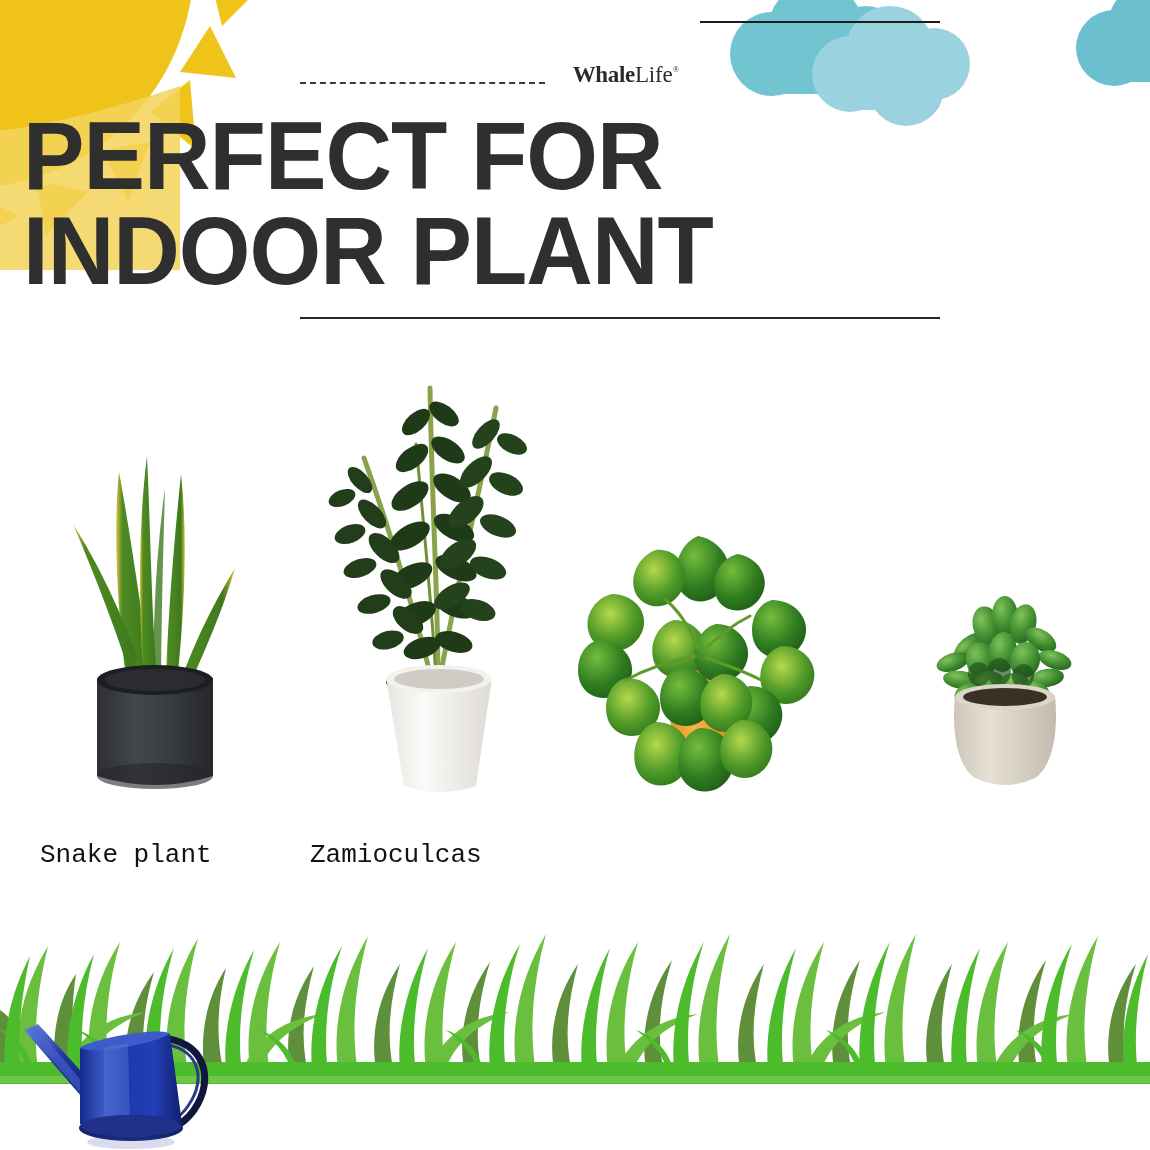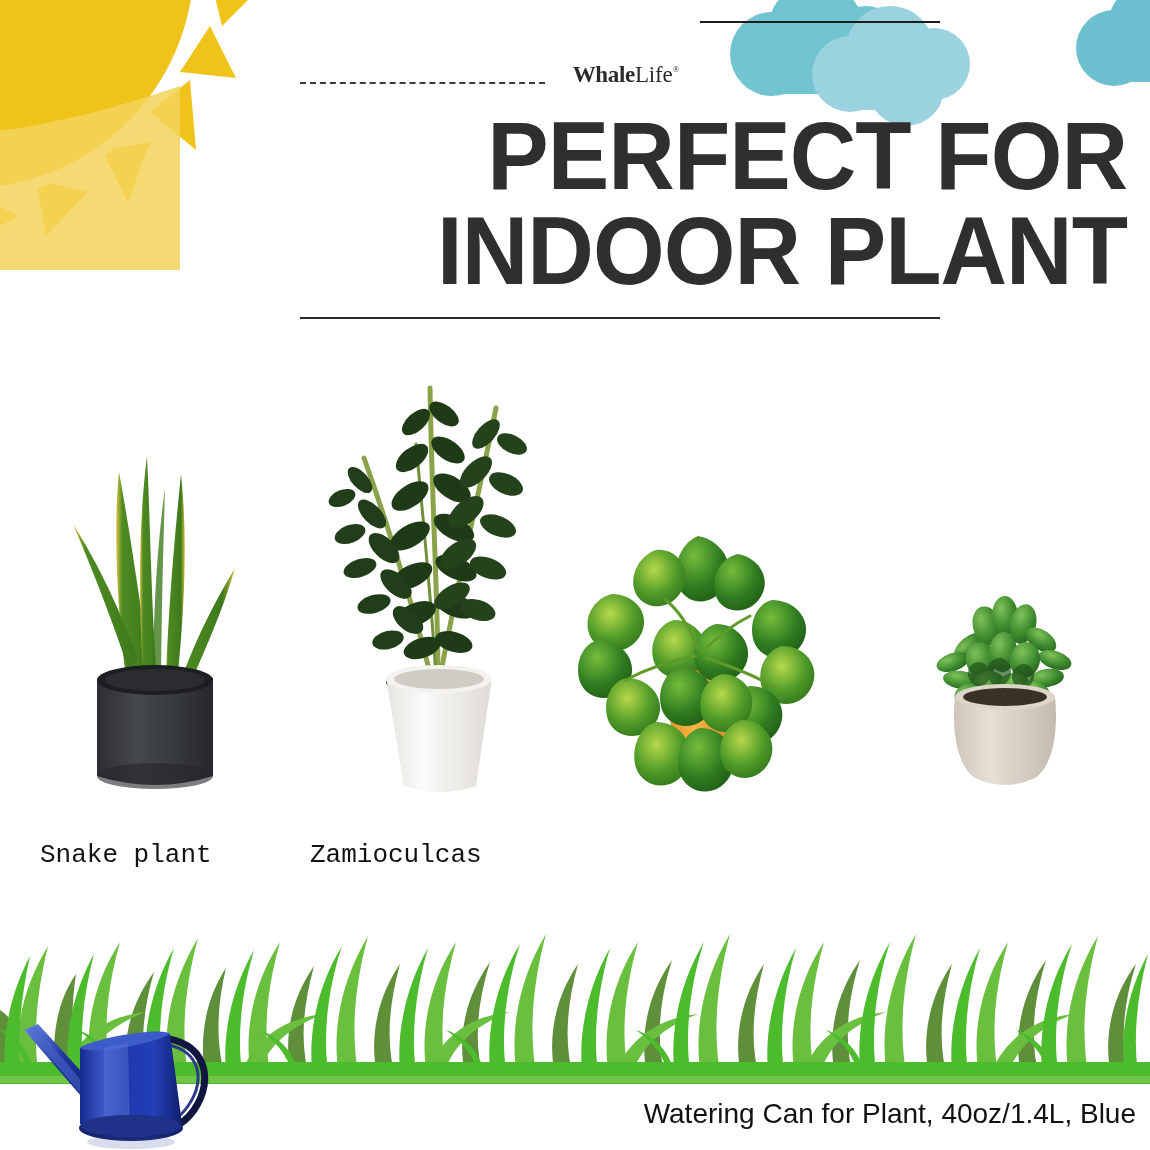--- a/index.html
+++ b/index.html
@@ -92,21 +92,21 @@
     border-top: 2px solid #1d1d1d;
     z-index: 5;
   }
 
   
   .title-block {
     position: absolute;
     left: 0;
     top: 108px;
     width: 1150px;
-    text-align: right;
+    text-align: left;
     z-index: 4;
   }
   .title-line {
     font-family: "Liberation Sans", sans-serif;
     font-weight: bold;
     font-size: 96px;
     line-height: 0.99em;
     letter-spacing: -1px;
     color: #2f2f2f;
     transform: scaleX(0.96);
@@ -577,15 +577,14 @@
 
       <path d="M86 30 C 92 28 104 26 110 26 L112 110 C 102 110 92 106 86 104 Z" fill="#5d7ada" opacity="0.45"></path>
 
       <ellipse cx="113" cy="110" rx="52" ry="13" fill="#15246f"></ellipse>
       <ellipse cx="113" cy="108" rx="50" ry="11" fill="#22358f" opacity="0.8"></ellipse>
 
       <ellipse cx="113" cy="124" rx="44" ry="7" fill="#2c3f9a" opacity="0.18"></ellipse>
     </svg>
   </div>
 
-  <div class="caption">Watering Can for Plant, 40oz/1.4L, Blue</div>
 
 </div>
 
 </body></html>

